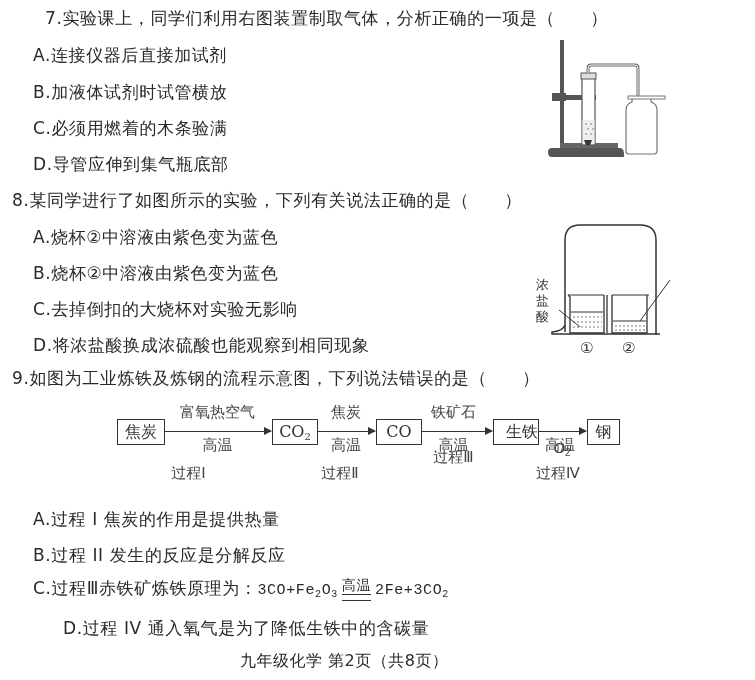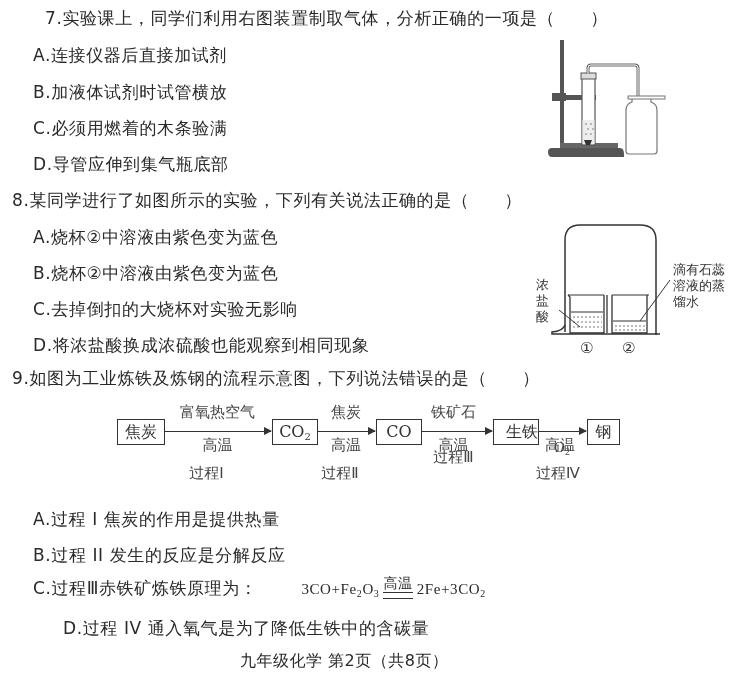--- a/index.html
+++ b/index.html
@@ -11,31 +11,31 @@
   .line { position: absolute; white-space: nowrap; font-size: 17px; line-height: 22px; letter-spacing: 0.6px; }
   .q { left: 12px; }
   .opt { left: 33px; }
   .serif { font-family: "DejaVu Serif", "Liberation Serif", serif; }
   .fig { position: absolute; }
   .fbox {
     position: absolute; border: 1.3px solid #333; background: #fff;
     font-family: "DejaVu Serif", "Liberation Serif", serif; font-size: 16px;
     text-align: center; line-height: 24px; height: 24px; color: #333;
   }
-  .flabel { position: absolute; font-family: Liberation Serif, serif; font-size: 15px; color: #444; text-align: center; white-space: nowrap; }
+  .flabel { position: absolute; font-family: Liberation Sans, sans-serif; font-size: 15px; color: #444; text-align: center; white-space: nowrap; }
   .farrow { position: absolute; height: 1.3px; background: #333; }
   .farrow::after {
     content: ""; position: absolute; right: -1px; top: -4px;
     border-left: 8px solid #333; border-top: 4.5px solid transparent; border-bottom: 4.5px solid transparent;
   }
   sub { font-size: 10px; vertical-align: -3px; line-height: 0; }
   .eq-cond { display: inline-block; position: relative; vertical-align: bottom; text-align: center; padding: 0 4px; }
   .eq-cond .top { display: block; font-size: 14px; line-height: 14px; }
   .eq-cond .bars { display: block; height: 5px; border-top: 1.4px solid #333; border-bottom: 1.4px solid #333; margin-top: 1px; margin-bottom: 4px; }
-  .chem { font-family: Liberation Serif, serif; font-size: 15px; margin-left: 44px; }
+  .chem { font-family: Liberation Mono, monospace; font-size: 15px; }
   .footer { position: absolute; top: 651px; left: 240px; font-size: 16px; letter-spacing: 0.5px; white-space: nowrap; }
   .diag-label { position: absolute; font-size: 13px; line-height: 16px; color: #333; }
 </style>
 </head>
 <body>
 
 <div class="line q" style="top:7px;margin-left:33px;">
   <span>7.</span><span>实验课上，同学们利用右图装置制取气体，分析正确的一项是（　　）</span>
 </div>
 <div class="line opt" style="top:44px;"><span>A.</span><span>连接仪器后直接加试剂</span></div>
@@ -108,39 +108,34 @@
     </g>
 
     <line x1="29" y1="95" x2="50" y2="112" stroke="#333" stroke-width="1"></line>
     <line x1="140" y1="65" x2="110" y2="106" stroke="#333" stroke-width="1"></line>
   </svg>
   <div class="diag-label serif" style="left:6px; top:62px; width:16px;">
     <div>浓</div>
     <div>盐</div>
     <div>酸</div>
   </div>
-  <div class="diag-label serif" style="left:143px; top:47px;">
-    <div>滴有石蕊</div>
-    <div>溶液的蒸</div>
-    <div>馏水</div>
-  </div>
   <div class="diag-label" style="left:50px; top:125px; font-size:15px;">①</div>
   <div class="diag-label" style="left:92px; top:125px; font-size:15px;">②</div>
 </div>
 
 <div class="line q" style="top:367px;">
   <span>9.</span><span>如图为工业炼铁及炼钢的流程示意图，下列说法错误的是（　　）</span>
 </div>
 
 <div class="fig" style="left:0; top:400px; width:755px; height:95px;">
   <div class="fbox" style="left:117px; top:19px; width:46px;">焦炭</div>
   <div class="farrow" style="left:164px; top:31px; width:107px;"></div>
   <div class="flabel" style="left:164px; top:3px; width:107px;">富氧热空气</div>
   <div class="flabel" style="left:164px; top:36px; width:107px;">高温</div>
-  <div class="flabel" style="left:164px; top:64px; width:85px;">过程Ⅰ</div>
+  <div class="flabel" style="left:146px; top:64px; width:85px;">过程Ⅰ</div>
 
   <div class="fbox" style="left:272px; top:19px; width:44px;"><span>CO</span><sub>2</sub></div>
   <div class="farrow" style="left:317px; top:31px; width:58px;"></div>
   <div class="flabel" style="left:317px; top:3px; width:58px;">焦炭</div>
   <div class="flabel" style="left:317px; top:36px; width:58px;">高温</div>
   <div class="flabel" style="left:305px; top:64px; width:70px;">过程Ⅱ</div>
 
   <div class="fbox" style="left:376px; top:19px; width:44px;">CO</div>
   <div class="farrow" style="left:421px; top:31px; width:71px;"></div>
   <div class="flabel" style="left:421px; top:3px; width:65px;">铁矿石</div>

